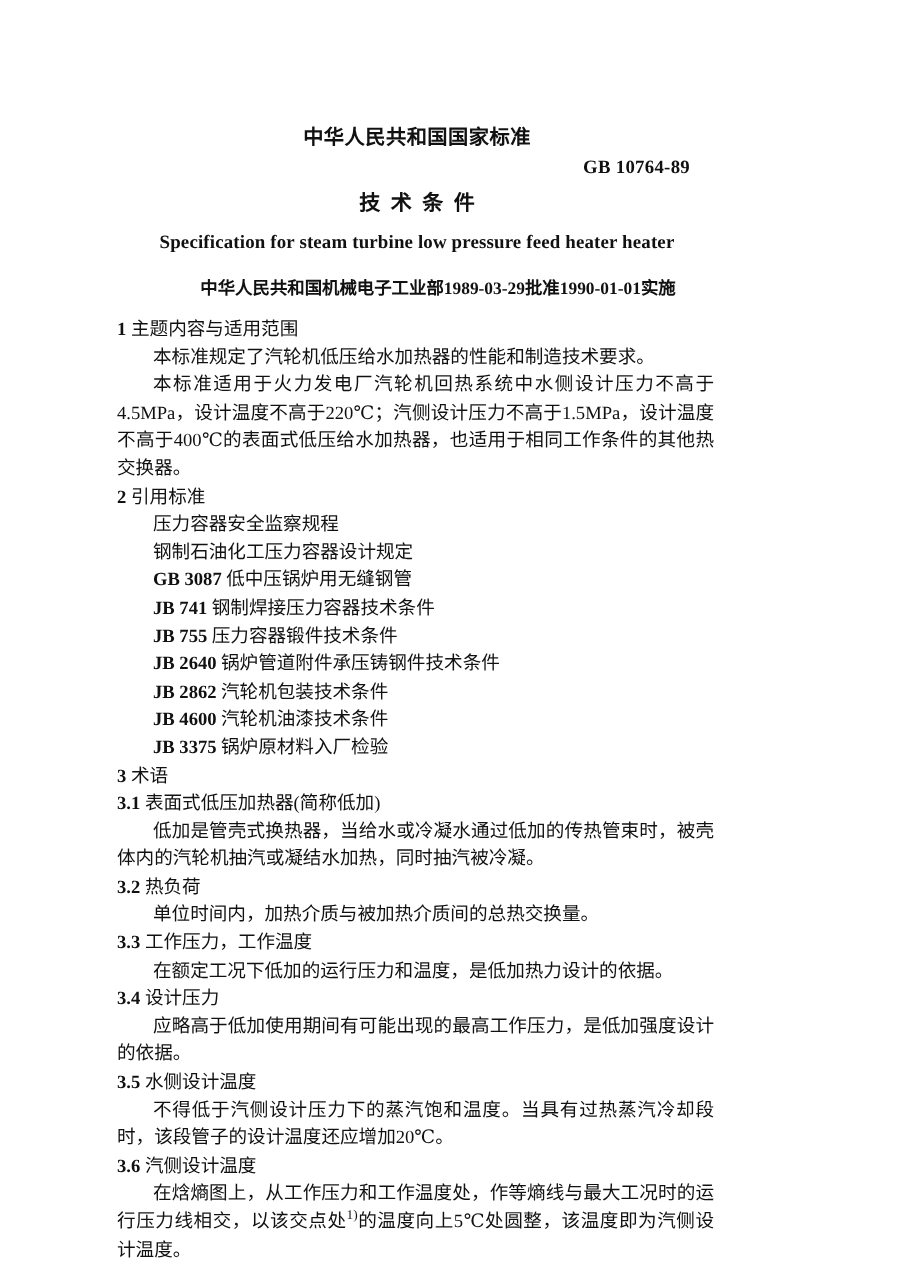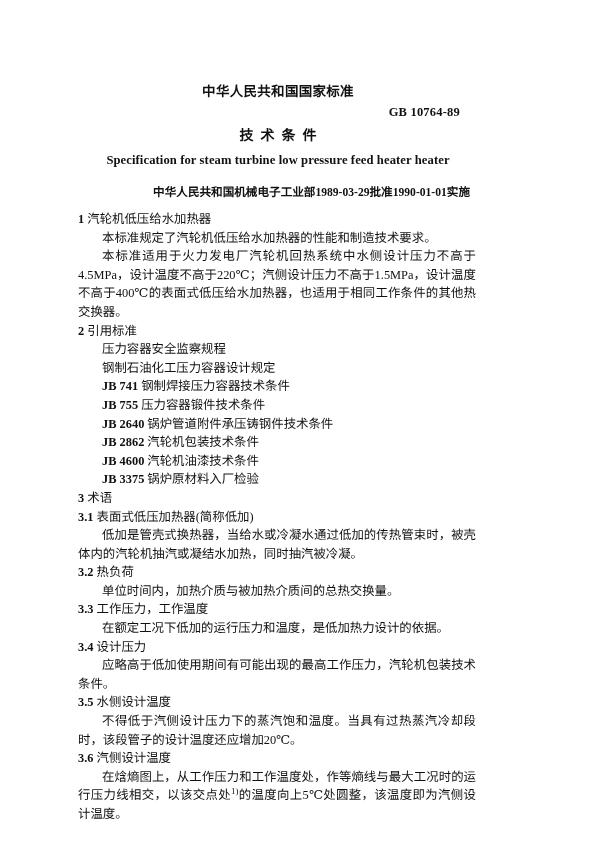--- a/index.html
+++ b/index.html
@@ -67,21 +67,21 @@
     letter-spacing: 0.1px;
   }
 
   
   .approval-line {
     position: absolute;
     left: 78px;
     top: 183px;
     width: 400px;
     display: flex;
-    justify-content: flex-end;
+    justify-content: center;
     align-items: baseline;
     font-weight: bold;
     font-size: 11.6px;
   }
   .approval-left { padding-left: 36px; }
   .approval-right { padding-right: 8px; }
 
   
   .body-text {
     position: absolute;
@@ -132,36 +132,39 @@
 
   <div class="approval-line">
     <span class="approval-left">中华人民共和国机械电子工业部1989-03-29批准</span>
     <span class="approval-right">1990-01-01实施</span>
   </div>
 
   <div class="body-text">
 
     <div class="clause-heading">
       <span>1</span>
-      <span class="title-text">汽轮机低压给水加热器</span>
+      <span class="title-text">主题内容与适用范围</span>
     </div>
     <div class="para">本标准规定了汽轮机低压给水加热器的性能和制造技术要求。</div>
     <div class="para">本标准适用于火力发电厂汽轮机回热系统中水侧设计压力不高于4.5MPa，设计温度不高于220℃；汽侧设计压力不高于1.5MPa，设计温度不高于400℃的表面式低压给水加热器，也适用于相同工作条件的其他热交换器。</div>
 
     <div class="clause-heading">
       <span>2</span>
       <span class="title-text">引用标准</span>
     </div>
     <div class="ref-item">
       <span>压力容器安全监察规程</span>
     </div>
     <div class="ref-item">
       <span>钢制石油化工压力容器设计规定</span>
     </div>
     <div class="ref-item">
+      <span class="ref-code">GB 3087</span><span>低中压锅炉用无缝钢管</span>
+    </div>
+    <div class="ref-item">
       <span class="ref-code">JB 741</span><span>钢制焊接压力容器技术条件</span>
     </div>
     <div class="ref-item">
       <span class="ref-code">JB 755</span><span>压力容器锻件技术条件</span>
     </div>
     <div class="ref-item">
       <span class="ref-code">JB 2640</span><span>锅炉管道附件承压铸钢件技术条件</span>
     </div>
     <div class="ref-item">
       <span class="ref-code">JB 2862</span><span>汽轮机包装技术条件</span>
@@ -193,21 +196,21 @@
     <div class="clause-heading">
       <span>3.3</span>
       <span class="title-text">工作压力，工作温度</span>
     </div>
     <div class="para">在额定工况下低加的运行压力和温度，是低加热力设计的依据。</div>
 
     <div class="clause-heading">
       <span>3.4</span>
       <span class="title-text">设计压力</span>
     </div>
-    <div class="para">应略高于低加使用期间有可能出现的最高工作压力，汽轮机包装技术条件。</div>
+    <div class="para">应略高于低加使用期间有可能出现的最高工作压力，是低加强度设计的依据。</div>
 
     <div class="clause-heading">
       <span>3.5</span>
       <span class="title-text">水侧设计温度</span>
     </div>
     <div class="para">不得低于汽侧设计压力下的蒸汽饱和温度。当具有过热蒸汽冷却段时，该段管子的设计温度还应增加20℃。</div>
 
     <div class="clause-heading">
       <span>3.6</span>
       <span class="title-text">汽侧设计温度</span>

